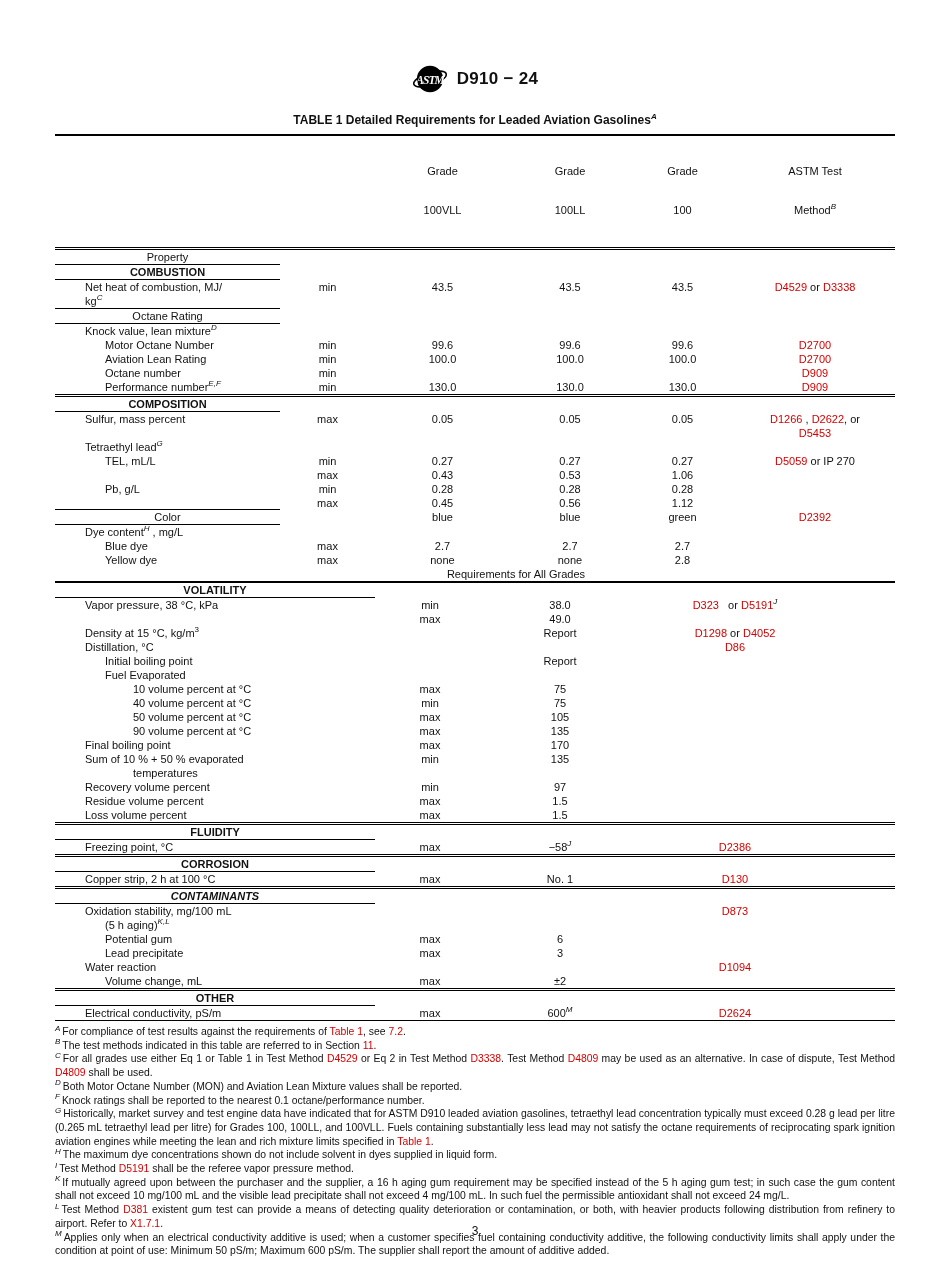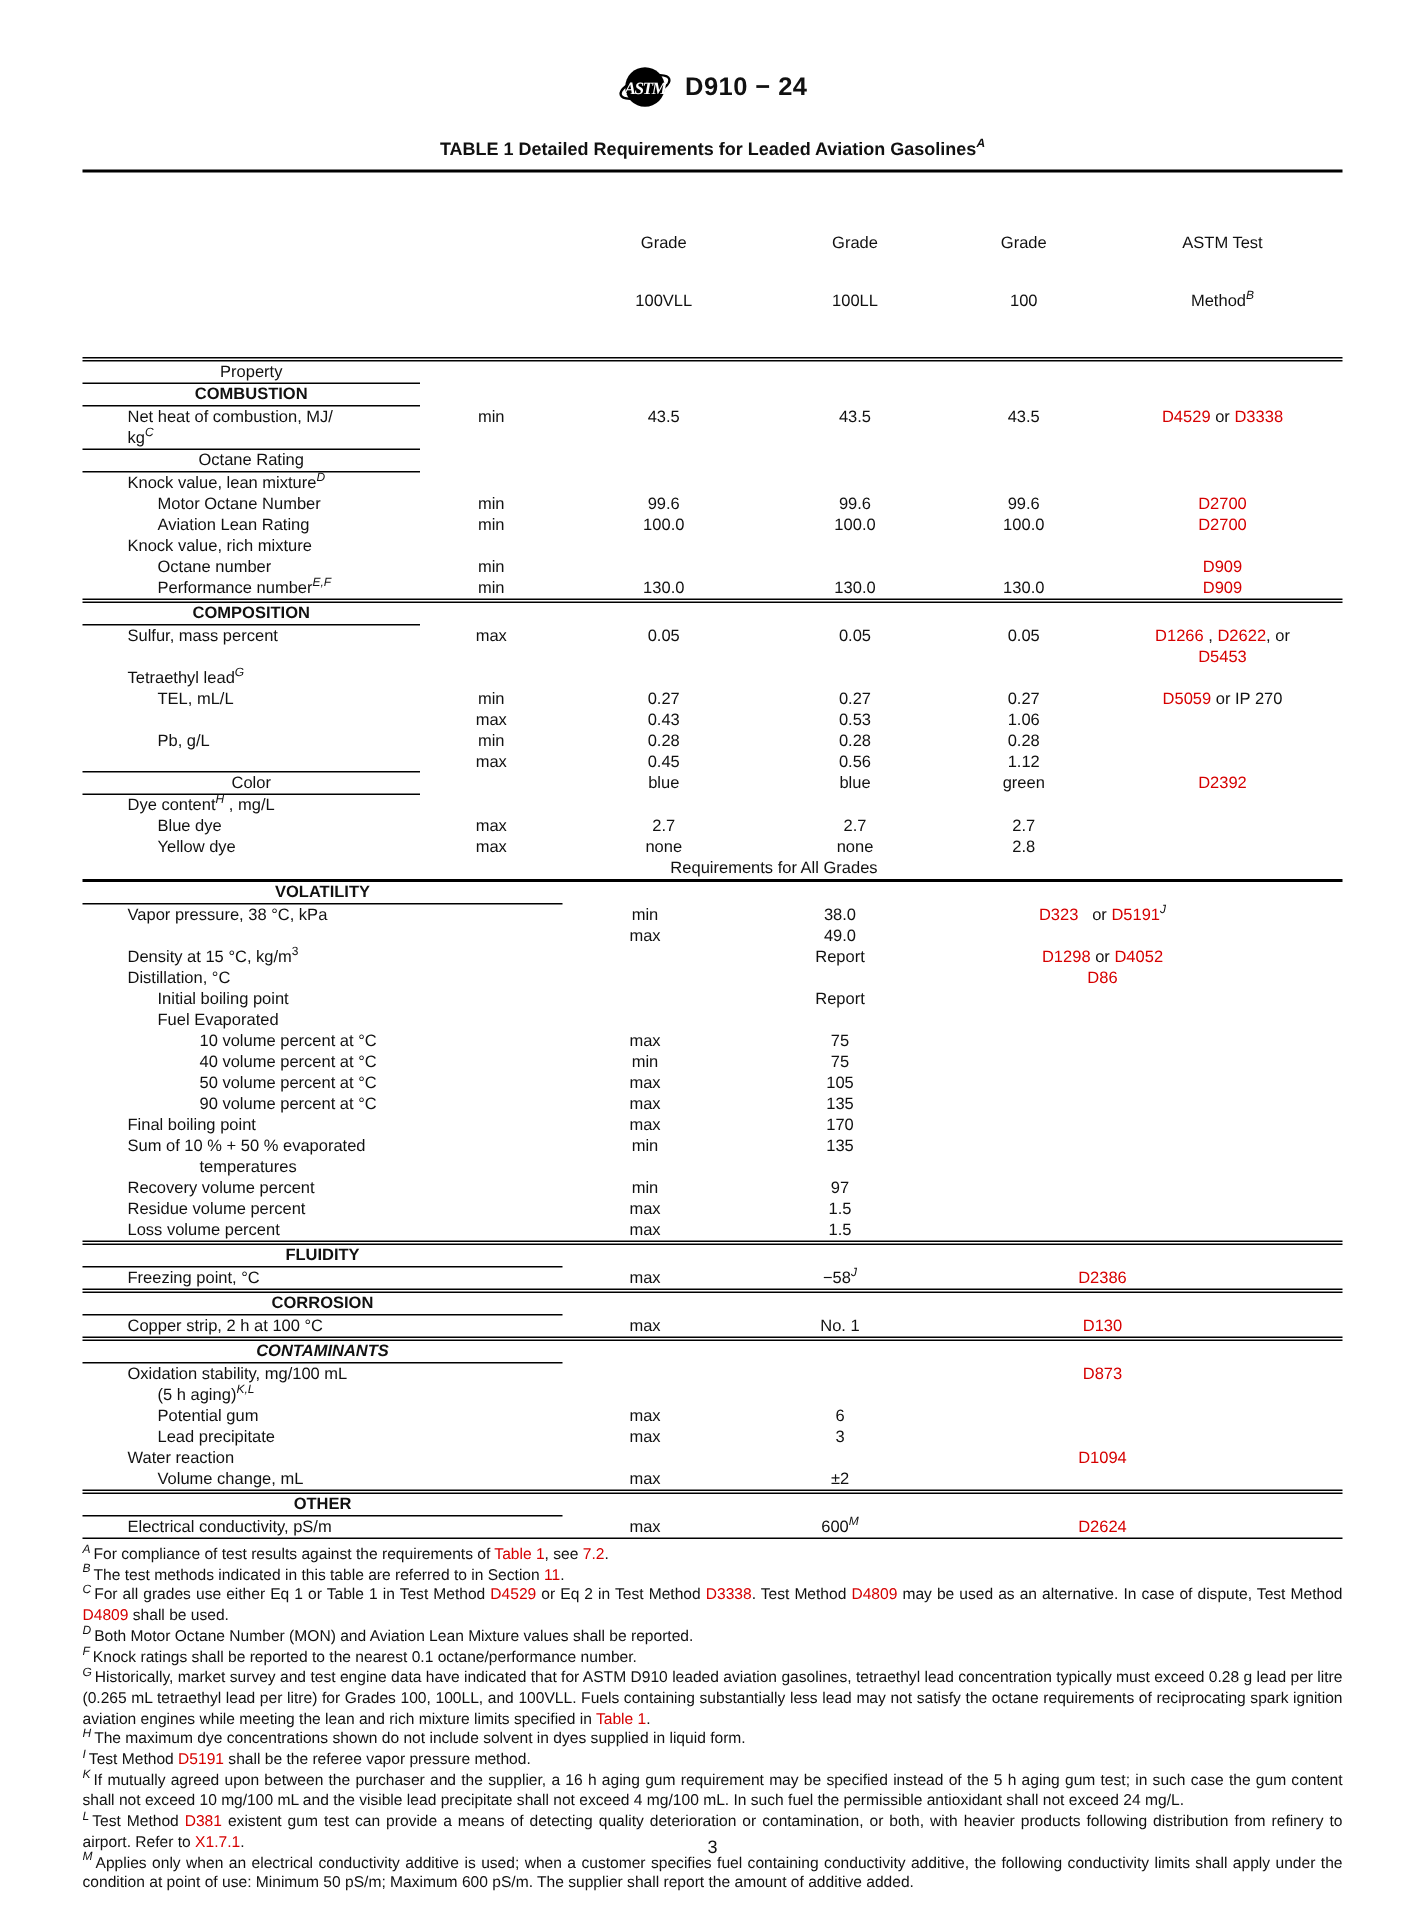--- a/index.html
+++ b/index.html
@@ -2,31 +2,31 @@
 <html style="--red: #d60000;"><head>
 <meta charset="utf-8">
 <style>
   :root{ --red:#d60000; }
   html,body{margin:0;padding:0;background:#fff;}
   .page{
     width:950px;height:1272px;box-sizing:border-box;
     padding:0 55px;position:relative;background:#fff;color:#111;
     font-family:"Liberation Sans",sans-serif;font-size:11px;
   }
-  .doc-header{display:flex;justify-content:center;align-items:center;gap:9px;padding-top:41px;}
+  .doc-header{display:flex;justify-content:center;align-items:center;gap:9px;padding-top:62px;}
   .doc-code{font-size:17px;font-weight:bold;letter-spacing:.3px;}
   .tbl-title{text-align:center;font-weight:bold;font-size:12px;margin:17px 0 7px;}
   .tbl-title sup,.cell sup,.fn > sup{font-size:8px;line-height:0;}
   .it{font-style:italic;}
   .red{color:var(--red);}
   .b{font-weight:bold;}
 
   .tableWrap{border-top:2px solid #000;}
   .thead{display:grid;grid-template-columns:225px 95px 135px 120px 105px 160px;
-         border-bottom:3px double #000;padding:15px 0 4px;line-height:13px;}
+         border-bottom:3px double #000;padding:3px 0 4px;line-height:13px;}
   .thead .hc{text-align:center;}
   .trow{display:grid;min-height:14px;line-height:14px;}
   .cell{padding:0 2px;box-sizing:border-box;white-space:pre-wrap;overflow:visible;}
   .c-mid{text-align:center;}
   .sec{text-align:center;}
   .ul{border-bottom:1px solid #000;}
   .in0{padding-left:30px;}
   .in1{padding-left:50px;}
   .in2{padding-left:78px;}
   .banner{text-align:center;padding-left:84px;}
@@ -135,28 +135,20 @@
         </div>
         <div class="trow" style="grid-template-columns: 225px 95px 135px 120px 105px 160px;">
           <div class="cell in1">Aviation Lean Rating</div>
           <div class="cell c-mid">min</div>
           <div class="cell c-mid">100.0</div>
           <div class="cell c-mid">100.0</div>
           <div class="cell c-mid">100.0</div>
           <div class="cell c-mid"><span class="red">D2700</span></div>
         </div>
         <div class="trow" style="grid-template-columns: 225px 95px 135px 120px 105px 160px;">
-          <div class="cell in0">Knock value, rich mixture</div>
-          <div class="cell c-mid"></div>
-          <div class="cell c-mid"></div>
-          <div class="cell c-mid"></div>
-          <div class="cell c-mid"></div>
-          <div class="cell c-mid"></div>
-        </div>
-        <div class="trow" style="grid-template-columns: 225px 95px 135px 120px 105px 160px;">
           <div class="cell in1">Octane number</div>
           <div class="cell c-mid">min</div>
           <div class="cell c-mid"></div>
           <div class="cell c-mid"></div>
           <div class="cell c-mid"></div>
           <div class="cell c-mid"><span class="red">D909</span></div>
         </div>
         <div class="trow" style="grid-template-columns: 225px 95px 135px 120px 105px 160px;">
           <div class="cell in1"><span>Performance number</span><sup class="it">E,F</sup></div>
           <div class="cell c-mid">min</div>

